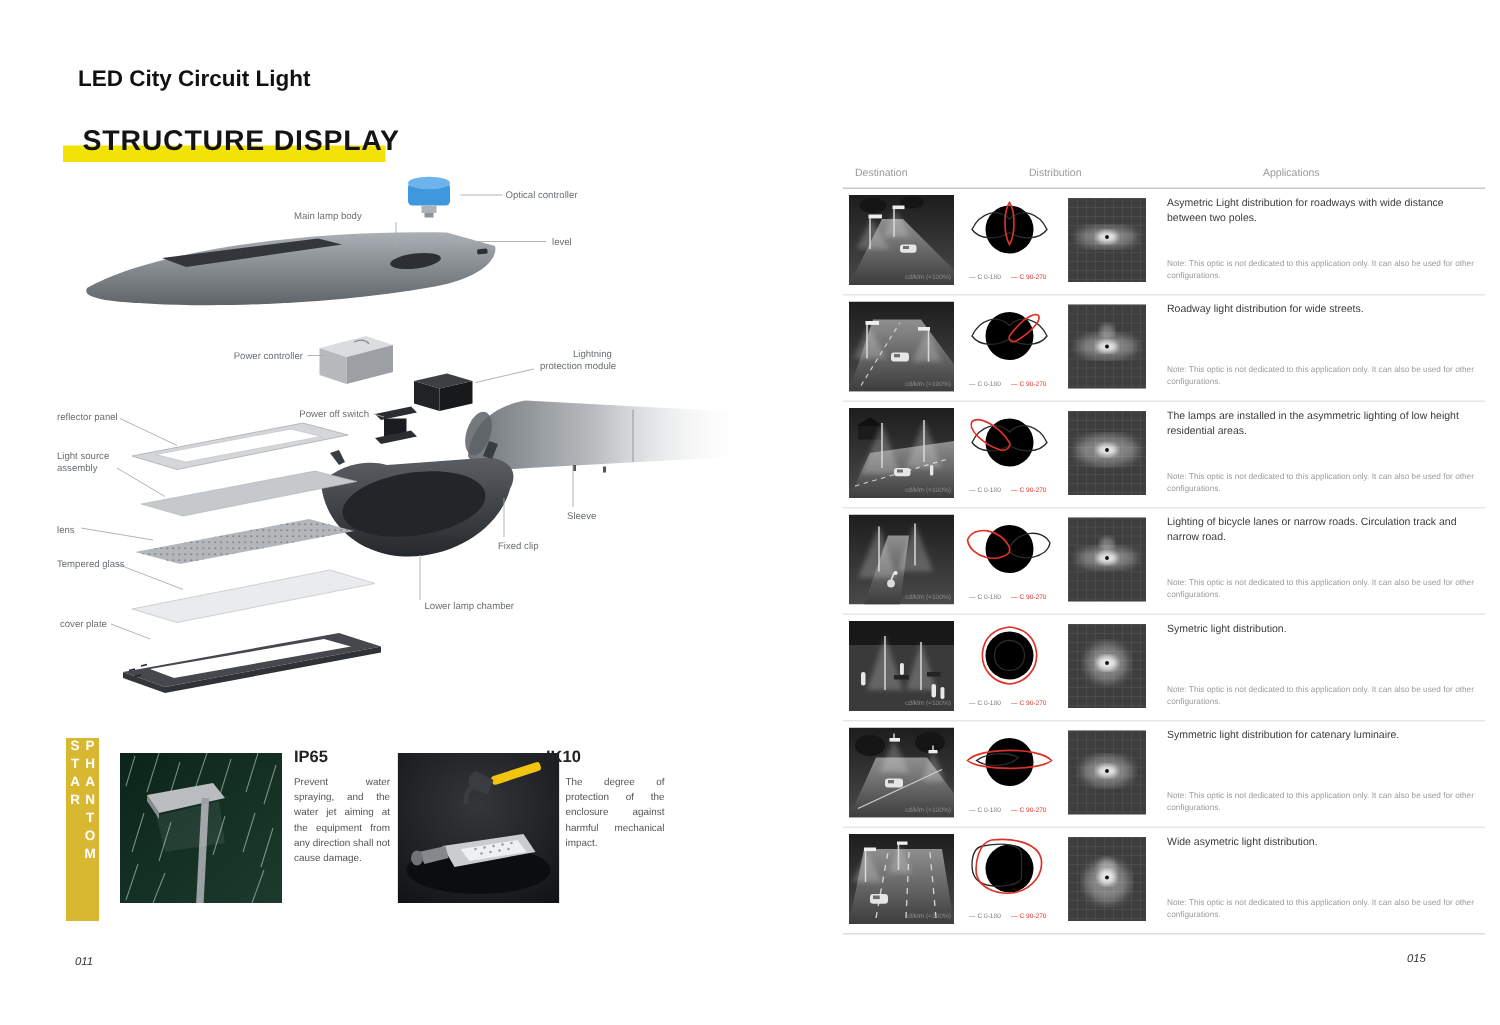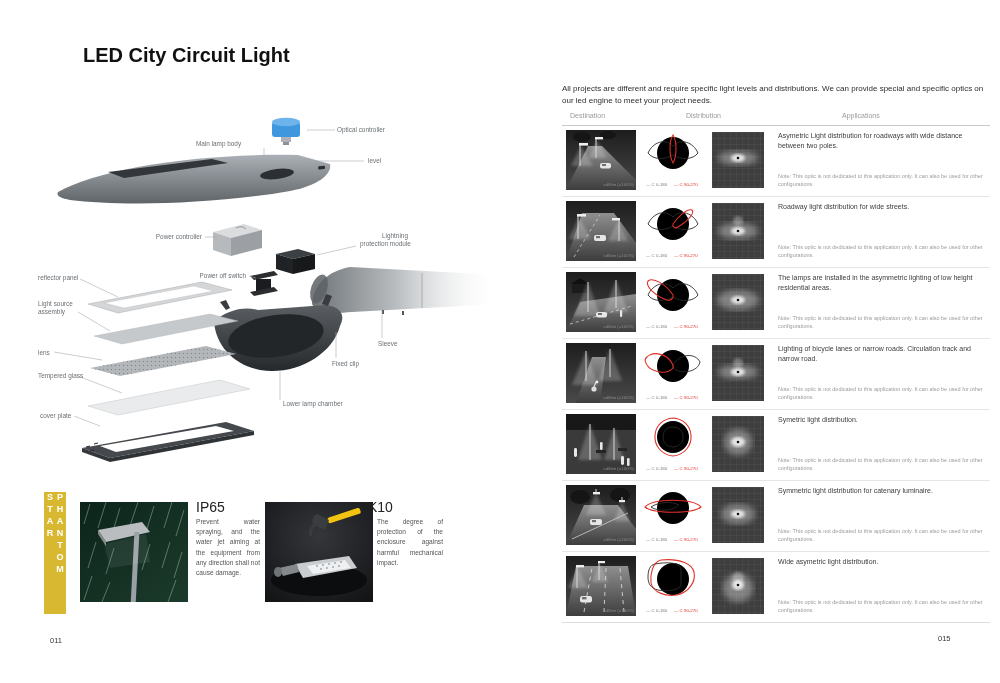--- a/index.html
+++ b/index.html
@@ -1,33 +1,33 @@
 <!DOCTYPE html>
 <html><head>
 <meta charset="utf-8">
 <style>
   html,body{margin:0;padding:0;background:#e8e8e8;}
   .page{position:relative;width:1000px;height:683px;background:#fff;
         font-family:"Liberation Sans",sans-serif;overflow:hidden;margin:0 auto;}
   .abs{position:absolute;}
   
-  .doc-title{left:52px;top:44px;font-size:20px;font-weight:700;color:#111;margin-left:31px;}
+  .doc-title{left:52px;top:44px;font-size:15px;font-weight:700;color:#111;}
   .sec-wrap{left:42px;top:84px;}
   .sec-hl{position:absolute;left:0;top:13px;width:215px;height:11px;background:#f2e205;}
   .sec-title{position:relative;font-size:19px;font-weight:700;color:#141414;letter-spacing:.5px;padding-left:13px;}
   .lbl{fill:#6b7074;font-size:6.4px;}
   .ldr{stroke:#a6abaf;stroke-width:.6;fill:none;}
   
   .brand-bar{left:44px;top:492px;width:22px;height:122px;background:#d8b831;color:#fff;
      writing-mode:vertical-rl;text-orientation:upright;font-weight:700;font-size:9px;
      letter-spacing:2px;display:flex;align-items:center;justify-content:center;}
   .cert-img{top:502px;width:108px;height:100px;overflow:hidden;}
-  .cert-title{top:499px;font-size:14px;font-weight:400;color:#222;}
+  .cert-title{top:499px;font-size:11px;font-weight:700;color:#222;}
   .cert-text{top:517px;font-size:6.6px;color:#555;line-height:1.55;text-align:justify;}
-  .pagenum{font-size:7.5px;color:#333;}
+  .pagenum{font-size:7.5px;color:#333;font-style:italic;}
   
   .intro{left:562px;top:83px;width:430px;font-size:8px;color:#2e2e2e;line-height:1.5;}
   .table{left:562px;top:110px;width:428px;}
   .t-head{position:relative;height:15px;border-bottom:1px solid #c9c9c9;}
   .t-head span{position:absolute;top:2px;font-size:7px;color:#9a9a9a;}
   .t-row{position:relative;height:70px;border-bottom:1px solid #e6e6e6;}
   .dest{position:absolute;left:4px;top:4px;width:70px;height:60px;}
   .polar{position:absolute;left:78px;top:4px;width:66px;height:50px;background:#fff;}
   .heat{position:absolute;left:150px;top:5px;width:52px;height:58px;}
   .app{position:absolute;left:216px;top:5px;width:210px;font-size:7px;color:#3c3c3c;line-height:1.4;}
@@ -91,20 +91,24 @@
         <path d="M6,0 H0 V6" stroke="#5f5f5f" stroke-width=".5" fill="none"></path>
       </pattern>
       <pattern id="pDots" width="4" height="4" patternUnits="userSpaceOnUse">
         <circle cx="1.5" cy="1.5" r=".7" fill="#85888b"></circle>
       </pattern>
     </defs>
   </svg>
 
   <div class="abs doc-title">LED City Circuit Light</div>
 
+  <div class="abs sec-wrap">
+    <div class="sec-hl"></div>
+    <div class="sec-title">STRUCTURE DISPLAY</div>
+  </div>
 
   <svg class="abs" style="left:30px;top:108px" width="470" height="355" viewBox="0 0 470 355">
 
     <g>
       <rect x="242" y="14" width="28" height="15" rx="3" fill="#3f97dd"></rect>
       <ellipse cx="256" cy="14" rx="14" ry="4.2" fill="#6db4ec"></ellipse>
       <rect x="251" y="29" width="10" height="5" fill="#aeb2b6"></rect>
       <rect x="253" y="34" width="6" height="3" fill="#8e9296"></rect>
     </g>
 
@@ -252,21 +256,20 @@
         <polygon points="14,66 32,62 34,70 18,74" fill="#85898c"></polygon>
         <ellipse cx="13" cy="70" rx="4" ry="5" fill="#6f7377"></ellipse>
       </g>
     </svg>
   </div>
   <div class="abs cert-title" style="left:364px">IK10</div>
   <div class="abs cert-text" style="left:377px;width:66px">The degree of protection of the enclosure against harmful mechanical impact.</div>
 
   <div class="abs pagenum" style="left:50px;top:636px">011</div>
 
-  <div class="abs intro">All projects are different and require specific light levels and distributions. We can provide special and specific optics on our led engine to meet your project needs.</div>
 
   <div class="abs table">
     <div class="t-head">
       <span style="left:8px">Destination</span>
       <span style="left:124px">Distribution</span>
       <span style="left:280px">Applications</span>
     </div>
 
     <div class="t-row">
       <svg class="dest" viewBox="0 0 70 60">

